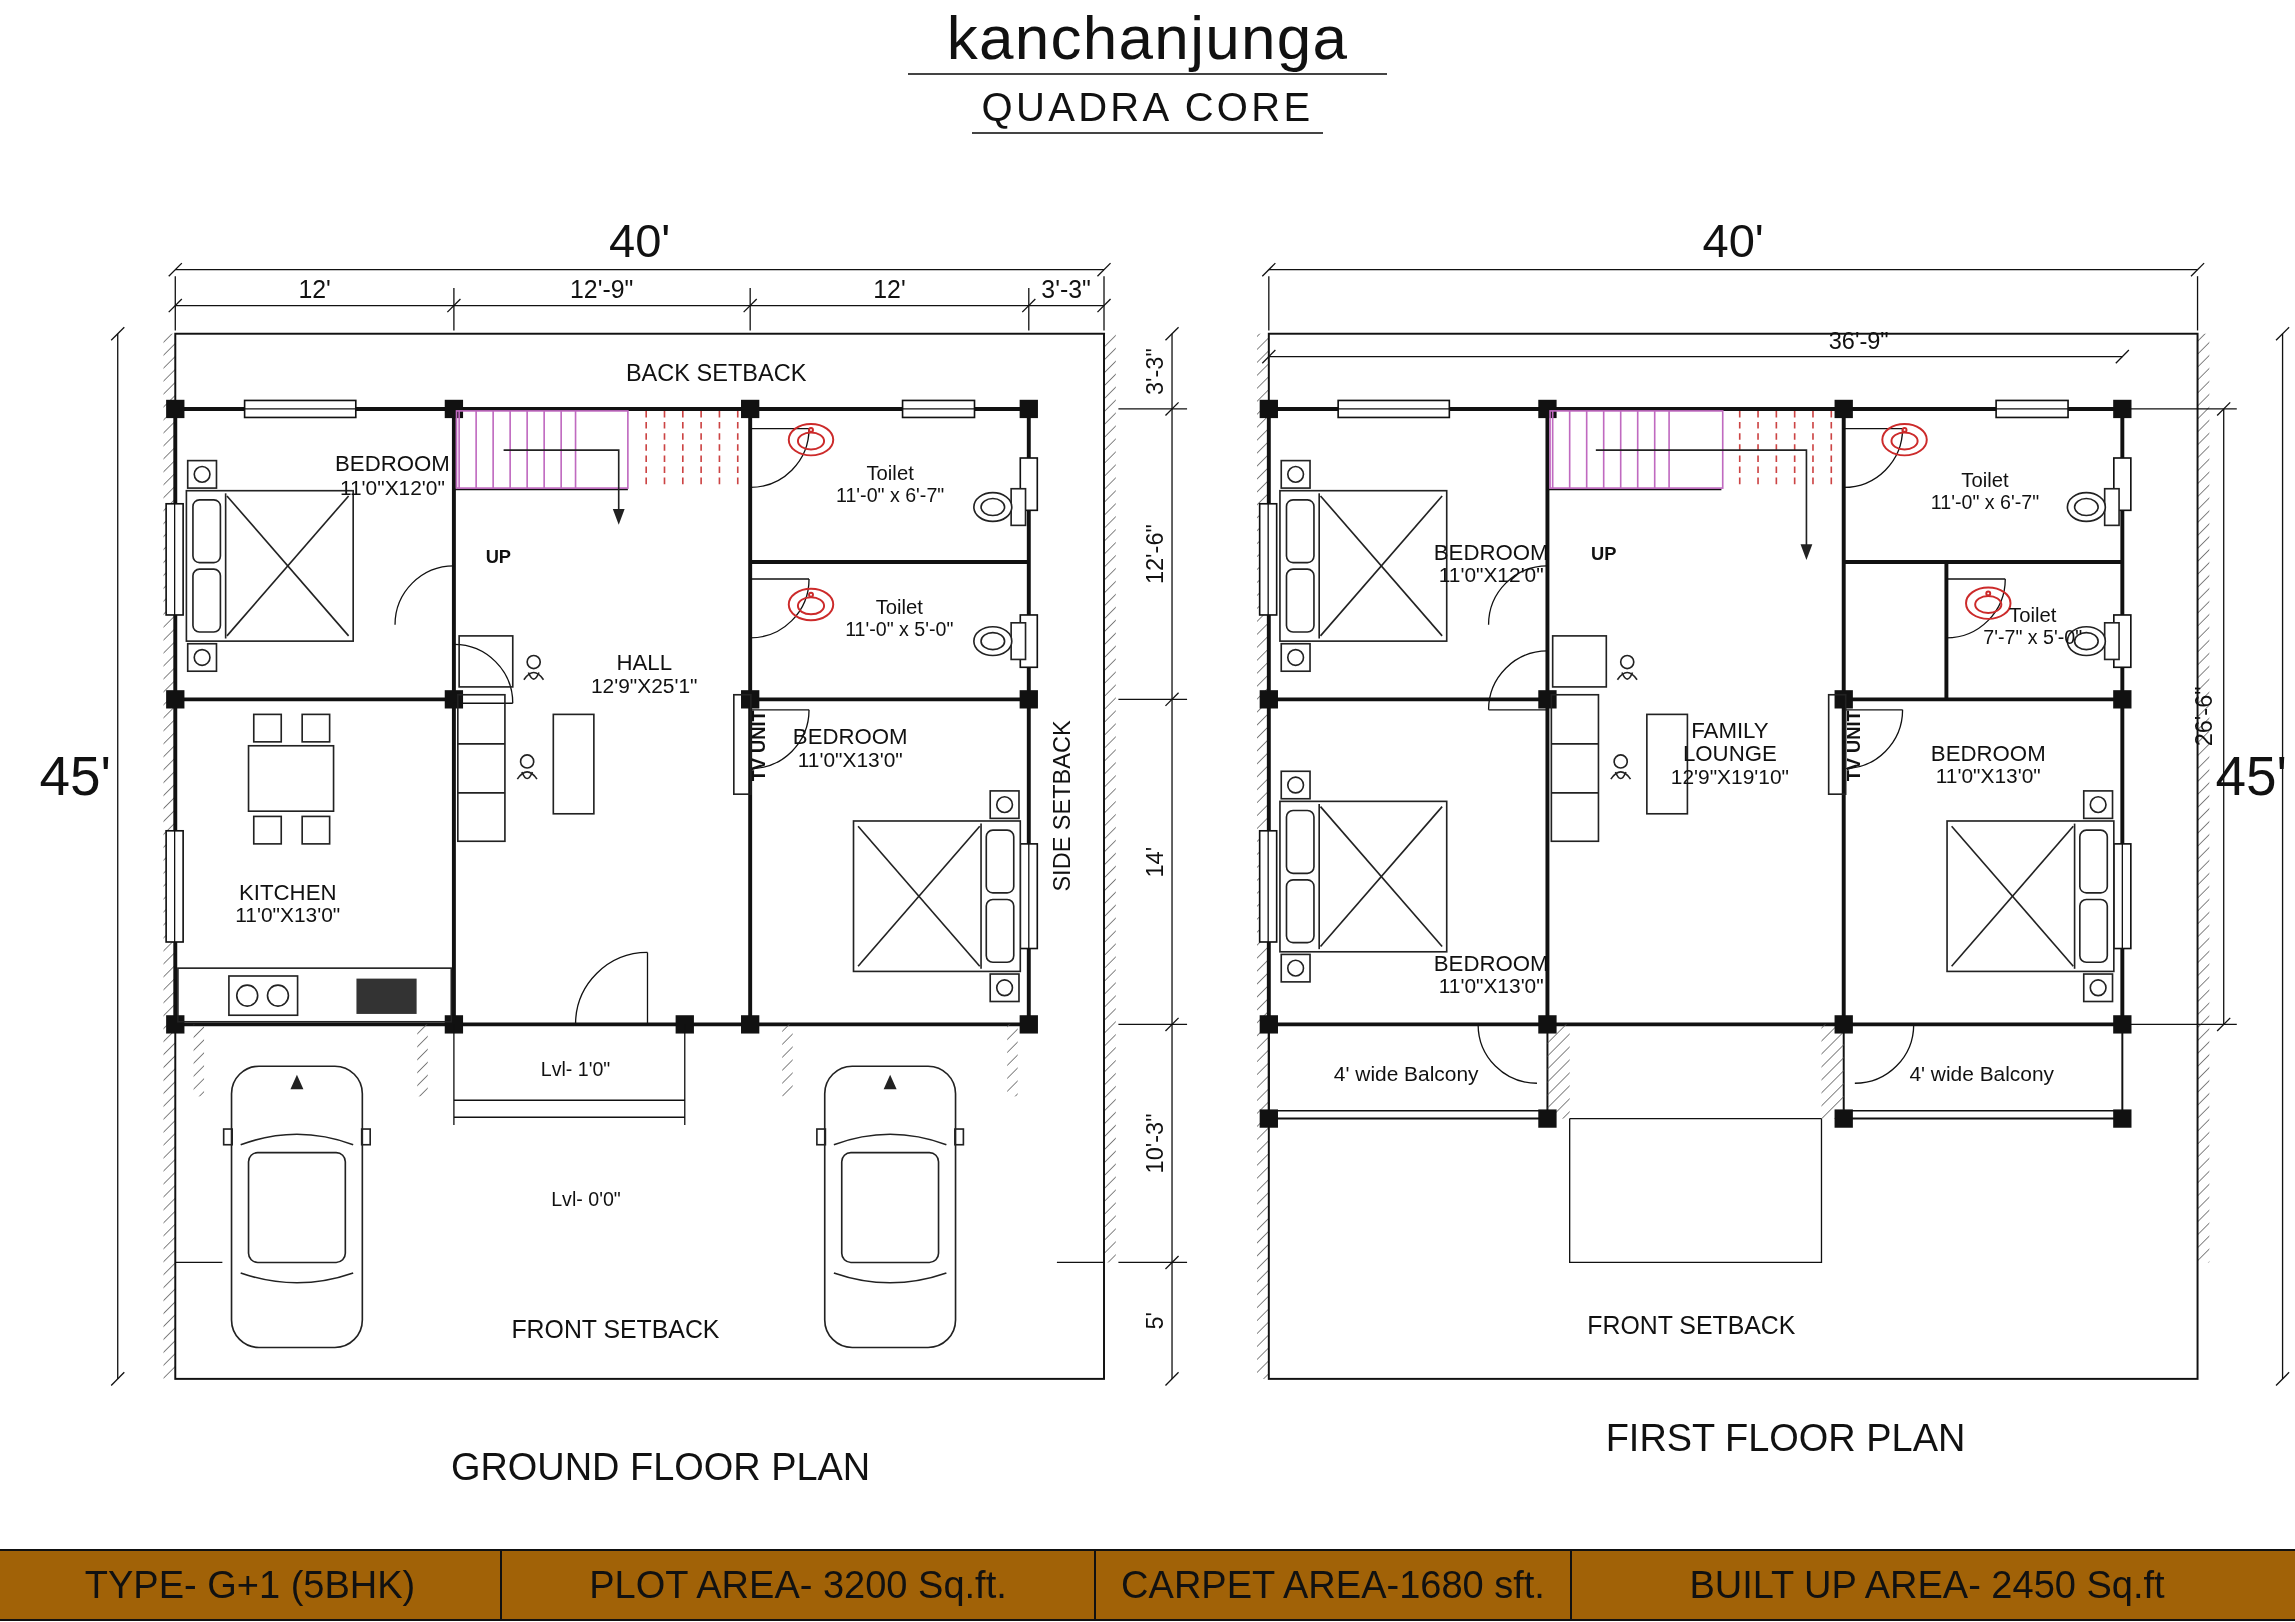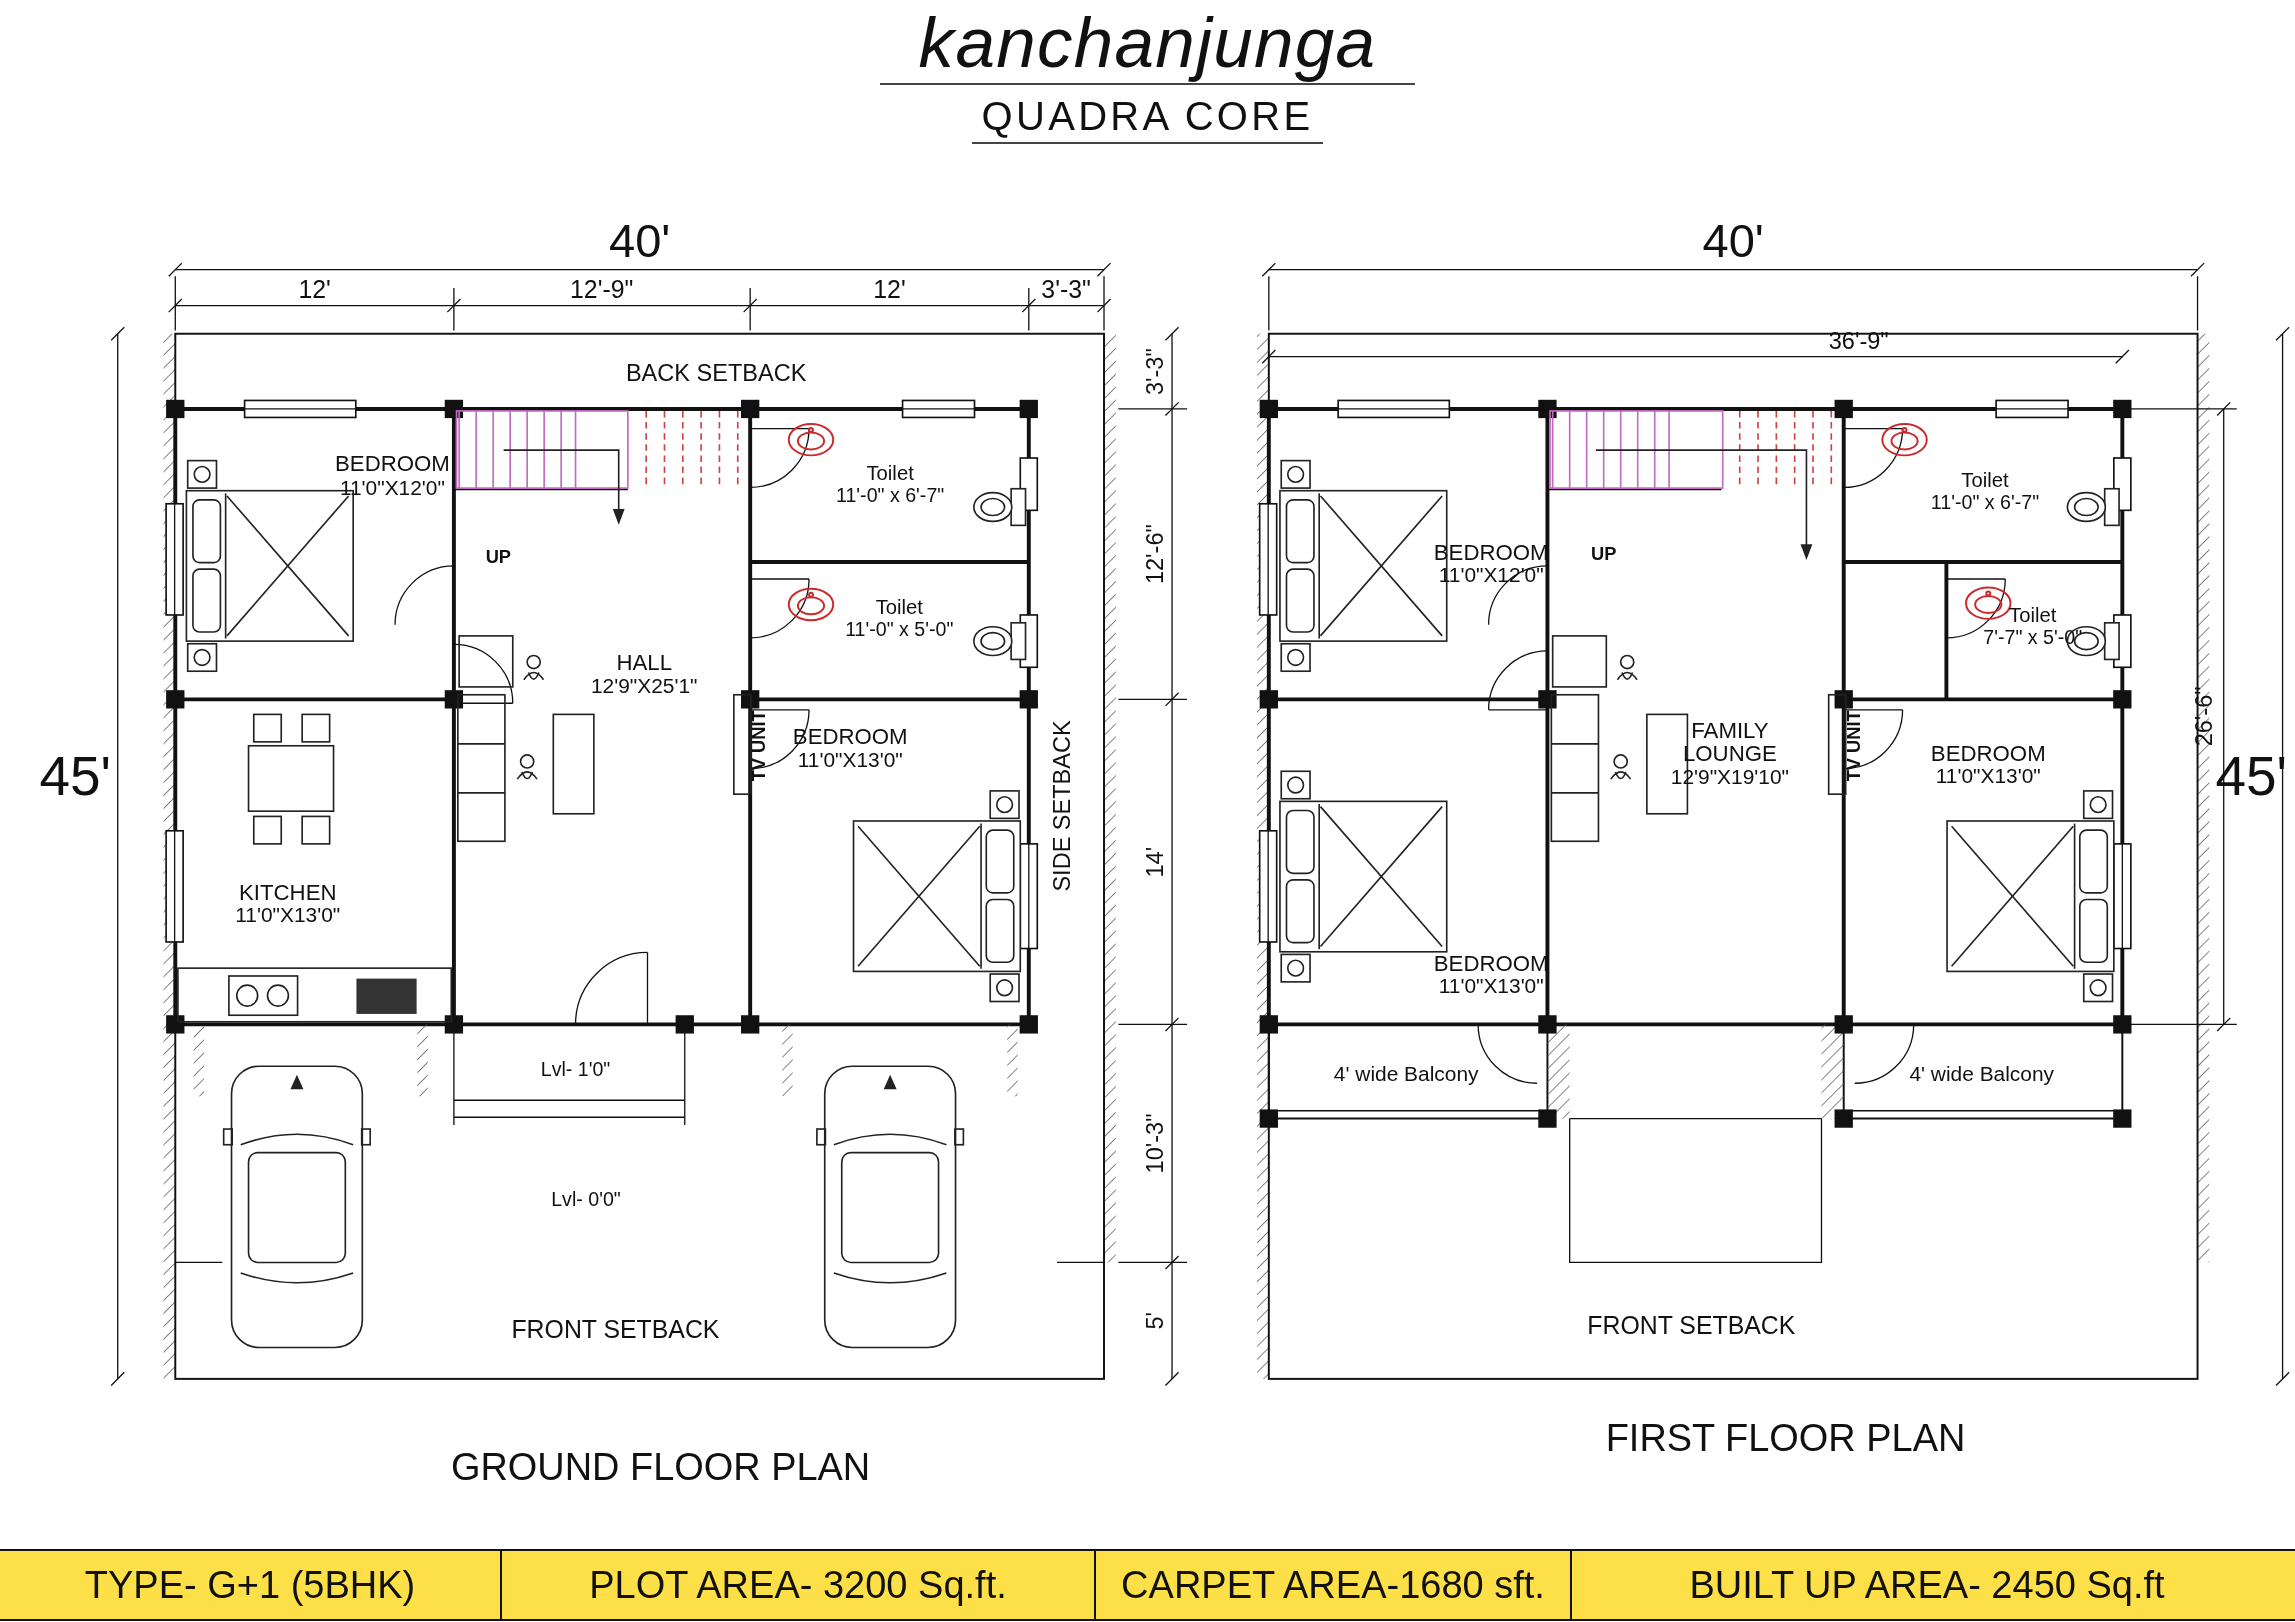--- a/index.html
+++ b/index.html
@@ -1,40 +1,40 @@
 <!DOCTYPE html>
 <html style="font-size:10.5px"><head>
 <meta charset="utf-8">
 <style>
   html,body{margin:0;padding:0;background:#fff;}
   body{width:2295px;height:1622px;position:relative;overflow:hidden;
        font-family:"Liberation Sans", sans-serif;color:#111;}
   .hdr{position:absolute;top:0;left:0;width:100%;text-align:center;}
-  .title{display:inline-block;font-size:71px;line-height:1.1;letter-spacing:1.3px;
-         border-bottom:2px solid #444;padding:3.9px 39px 1.3px;font-style:italic;}
+  .title{display:inline-block;font-size:62px;line-height:1.1;letter-spacing:1.3px;
+         border-bottom:2px solid #444;padding:3.9px 39px 1.3px;}
   .subtitle{display:inline-block;margin-top:9.2px;font-size:40px;letter-spacing:3.3px;
          border-bottom:2px solid #444;padding:0 9.2px 2.6px;font-weight:500;}
   svg.sheet{position:absolute;left:0;top:183px;}
   svg text{font-family:"Liberation Sans", sans-serif;fill:#111;}
   .lbl{text-anchor:middle;}
   .t72{font-size:72px;} .t84{font-size:84px;} .t58{font-size:58px;}
   .t38{font-size:38px;} .t36{font-size:36px;} .t34{font-size:34px;}
   .t32{font-size:32px;} .t31{font-size:31px;} .t30{font-size:30px;} .t28{font-size:28px;font-weight:bold;}
   .wall{stroke:#111;stroke-width:6;fill:none;}
   .med{stroke:#111;stroke-width:3;fill:none;}
   .thin{stroke:#111;stroke-width:2;fill:none;}
   .dim{stroke:#111;stroke-width:2;fill:none;}
   .fixl{stroke:#222;stroke-width:2.5;fill:none;}
   .stair{stroke:#c06ac0;stroke-width:2.5;fill:none;}
   .stairdash{stroke:#cc4444;stroke-width:2.5;fill:none;stroke-dasharray:10 7;}
   .red{stroke:#cc2a2a;stroke-width:3;fill:none;}
   .col{fill:#111;stroke:none;}
   .win{fill:#fff;stroke:#111;stroke-width:2.5;}
   .footer{position:absolute;top:1549px;left:0;width:2295px;height:72px;display:flex;
-          border-top:2.6px solid #111;border-bottom:2.6px solid #111;box-sizing:border-box;background:#fde047;}
+          border-top:2.6px solid #111;border-bottom:2.6px solid #111;box-sizing:border-box;background:#a16207;}
   .cell{display:flex;align-items:center;justify-content:center;font-size:38px;
         border-left:2.6px solid #111;box-sizing:border-box;white-space:nowrap;}
   .cell:first-child{border-left:none;}
   .c1{width:500px;} .c2{width:594px;} .c3{width:476px;} .c4{width:712px;}
 </style>
 </head>
 <body>
 
 <div class="hdr">
   <div><span class="title">kanchanjunga</span></div>

